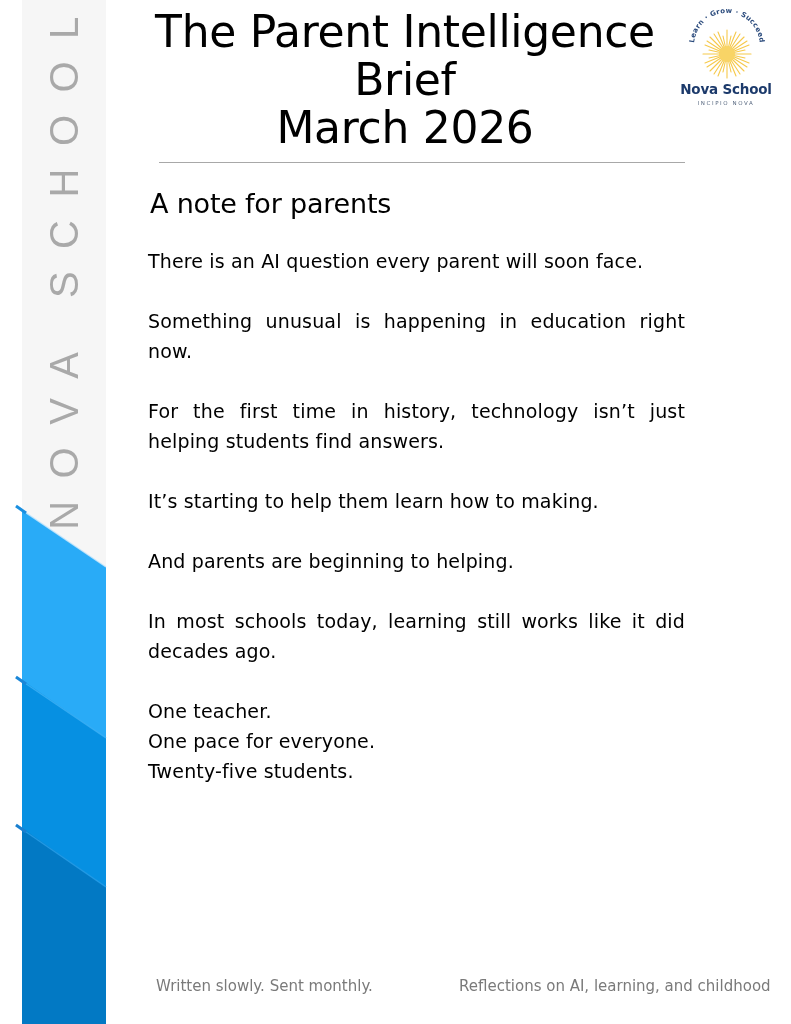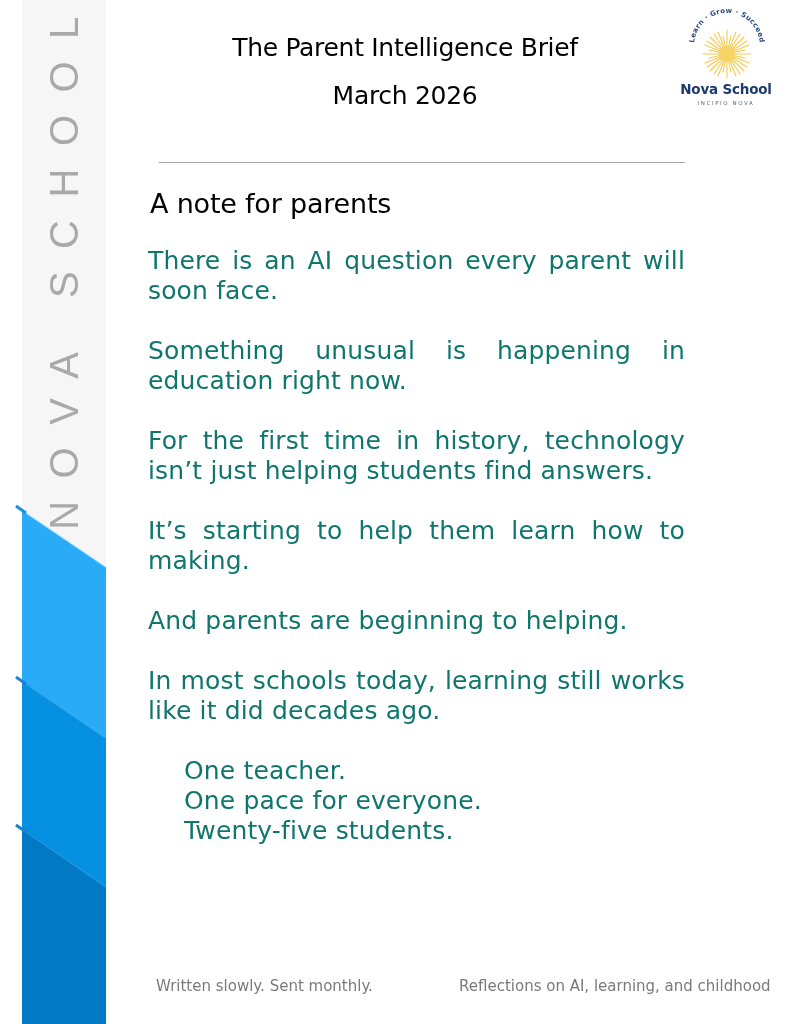--- a/index.html
+++ b/index.html
@@ -14,24 +14,24 @@
   .side-bands { position: absolute; left: 0; top: 0; width: 120px; height: 1024px; }
   .side-text {
     position: absolute; left: 64px; top: 262px;
     transform: translate(-50%, -50%) rotate(-90deg);
     white-space: nowrap;
     font-family: "Liberation Sans", sans-serif;
     font-size: 40px; letter-spacing: 22.5px; color: #a9a9a9; font-weight: 400;
     line-height: 1;
   }
   .title {
-    position: absolute; left: 110px; width: 590px; top: 24px;
+    position: absolute; left: 110px; width: 590px; top: 8px;
     text-align: center;
     font-family: "DejaVu Sans", sans-serif;
-    font-size: 25px; line-height: 48px; color: #000; font-weight: 400;
+    font-size: 44px; line-height: 48px; color: #000; font-weight: 400;
     letter-spacing: -0.3px;
   }
   .logo { position: absolute; left: 672px; top: 4px; width: 108px; height: 108px; }
   .logo-name {
     position: absolute; left: 0; width: 108px; top: 77px; text-align: center;
     font-family: "DejaVu Sans", sans-serif; font-weight: bold; font-size: 13.5px; color: #1c3a6b;
     letter-spacing: -0.2px;
   }
   .logo-tag {
     position: absolute; left: 0; width: 108px; top: 96px; text-align: center;
@@ -41,25 +41,25 @@
     position: absolute; left: 159px; top: 162px; width: 526px; height: 0;
     border-top: 1.5px solid #a8a8a8;
   }
   .section-heading {
     position: absolute; left: 150px; top: 188px;
     font-family: "DejaVu Sans", sans-serif; font-size: 27px; color: #000000; font-weight: 400;
     letter-spacing: -0.2px;
   }
   .body {
     position: absolute; left: 148px; top: 246px; width: 537px;
-    font-family: "DejaVu Sans", sans-serif; font-size: 25px; line-height: 30px; color: #0f766e;
+    font-family: "DejaVu Sans", sans-serif; font-size: 19px; line-height: 30px; color: #000000;
     letter-spacing: 0.15px;
   }
   .body p { margin: 0 0 30px 0; text-align: justify; }
-  .body p.last { margin-bottom: 0; text-align: left; margin-left: 36px; }
+  .body p.last { margin-bottom: 0; text-align: left; }
   .body p .ln { display: block; }
   .footer-left, .footer-right {
     position: absolute; top: 977px; font-family: "DejaVu Sans", sans-serif;
     font-size: 15px; color: #7a7a7a;
   }
   .footer-left { left: 120px; margin-left: 36px; }
   .footer-right { left: 459px; }
 </style>
 </head>
 <body>

